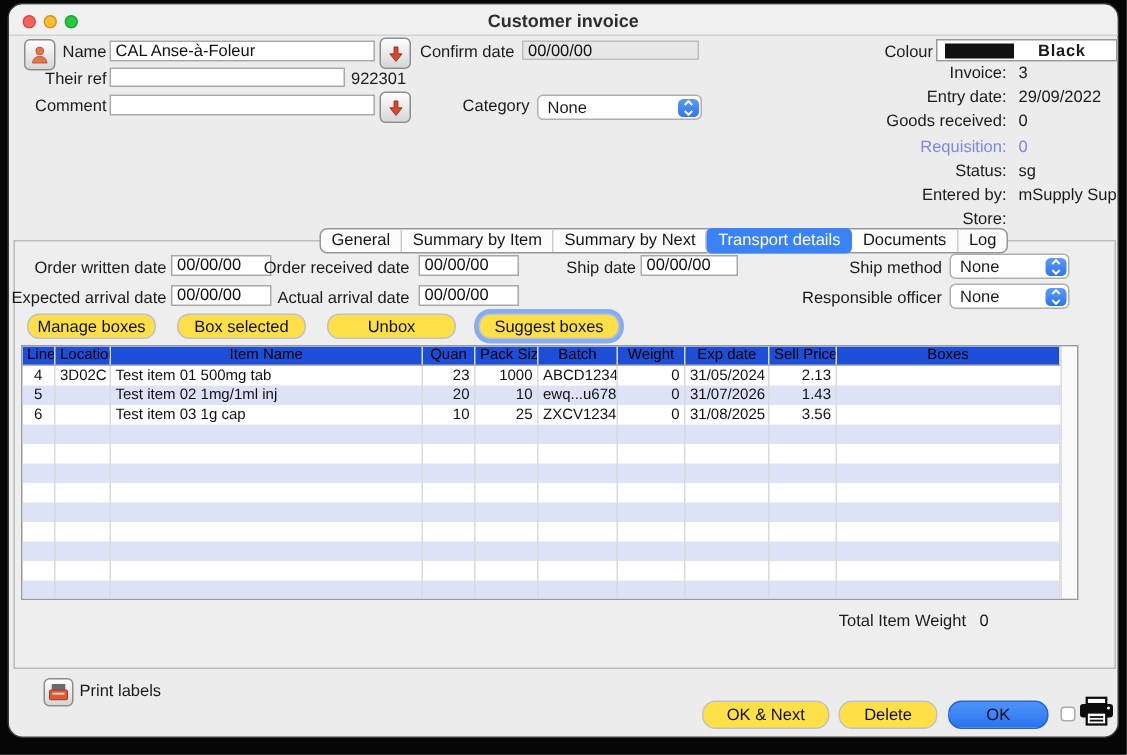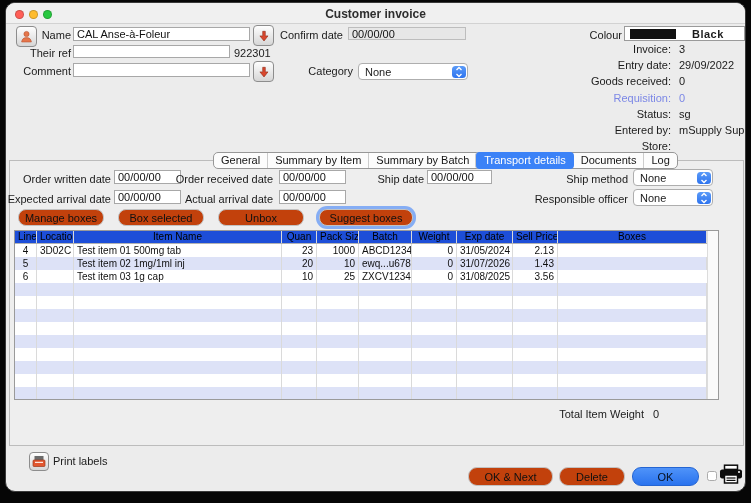--- a/index.html
+++ b/index.html
@@ -29,21 +29,21 @@
   .colour-name{font-size:11px;font-weight:bold;margin-left:16px;letter-spacing:0.5px;}
   .link{color:#7b87e6;}
   .tabbar{position:absolute;display:flex;background:#fcfcfc;border:1px solid #979797;border-radius:5px;
           height:17px;font-size:11px;z-index:3;}
   .tab{padding:0 7px;line-height:15px;color:#151515;white-space:nowrap;cursor:pointer;}
   .tab + .tab{border-left:1px solid #cccccc;}
   .tab.active{background:#3b82f7;color:#fff;border-radius:4px;margin:-1px -1px;line-height:17px;padding:0 8px;}
   .tab.active + .tab{border-left-color:transparent;}
   .panel{position:absolute;left:3px;top:157px;width:735px;height:286px;background:#eeeeee;
          border:1px solid #bcbcbc;z-index:1;}
-  .btn{position:absolute;background:#c2410c;border:1px solid #c2c2c2;border-radius:9px;font-size:11px;
+  .btn{position:absolute;background:#fde047;border:1px solid #c2c2c2;border-radius:9px;font-size:11px;
        display:flex;align-items:center;justify-content:center;color:#111;cursor:pointer;z-index:2;white-space:nowrap;}
   .btn.primary{background:linear-gradient(#4f93f9,#2a73ee);border-color:#2565d2;color:#06101f;font-weight:normal;}
   .focus-ring{box-shadow:0 0 0 3px #85adf4;}
   .tablebox{position:absolute;left:8px;top:227px;width:705px;height:170px;background:#fff;
             border:1px solid #9a9a9a;z-index:2;overflow:hidden;}
   .tgrid{display:grid;grid-template-columns:22px 37px 208px 35px 42px 53px 45px 56px 45px minmax(0,1fr);
          width:692px;}
   .thead{background:#1d4ed8;border-bottom:1px solid #b3b3b3;height:13px;}
   .trow{height:13px;}
   .trow.odd{background:#dde2f7;}
@@ -132,21 +132,21 @@
         <div class="txt" style="left: 673px; top: 105px;">sg</div>
         <div class="lbl" style="right: 74px; top: 121px; width: 220px;">Entered by:</div>
         <div class="txt" style="left: 673px; top: 121px;">mSupply Support</div>
         <div class="lbl" style="right: 74px; top: 137px; width: 220px;">Store:</div>
         <div class="txt" style="left: 673px; top: 137px;"></div>
       </div>
 
     <div class="tabbar" style="left:207px;top:149px;">
         <span class="tab">General</span>
         <span class="tab">Summary by Item</span>
-        <span class="tab">Summary by Batch</span>
+        <span class="tab">Summary by Next</span>
         <span class="tab active">Transport details</span>
         <span class="tab">Documents</span>
         <span class="tab">Log</span>
       </div>
 
     <div class="panel"></div>
 
     <div class="lbl" style="left:0px;top:170px;width:105px;z-index:2;">Order written date</div>
     <input class="field" style="left: 108px; top: 167px; width: 67px; height: 14px; z-index: 2;" readonly="" value="00/00/00">
     <div class="lbl" style="left:160px;top:170px;width:107px;z-index:2;">Order received date</div>

